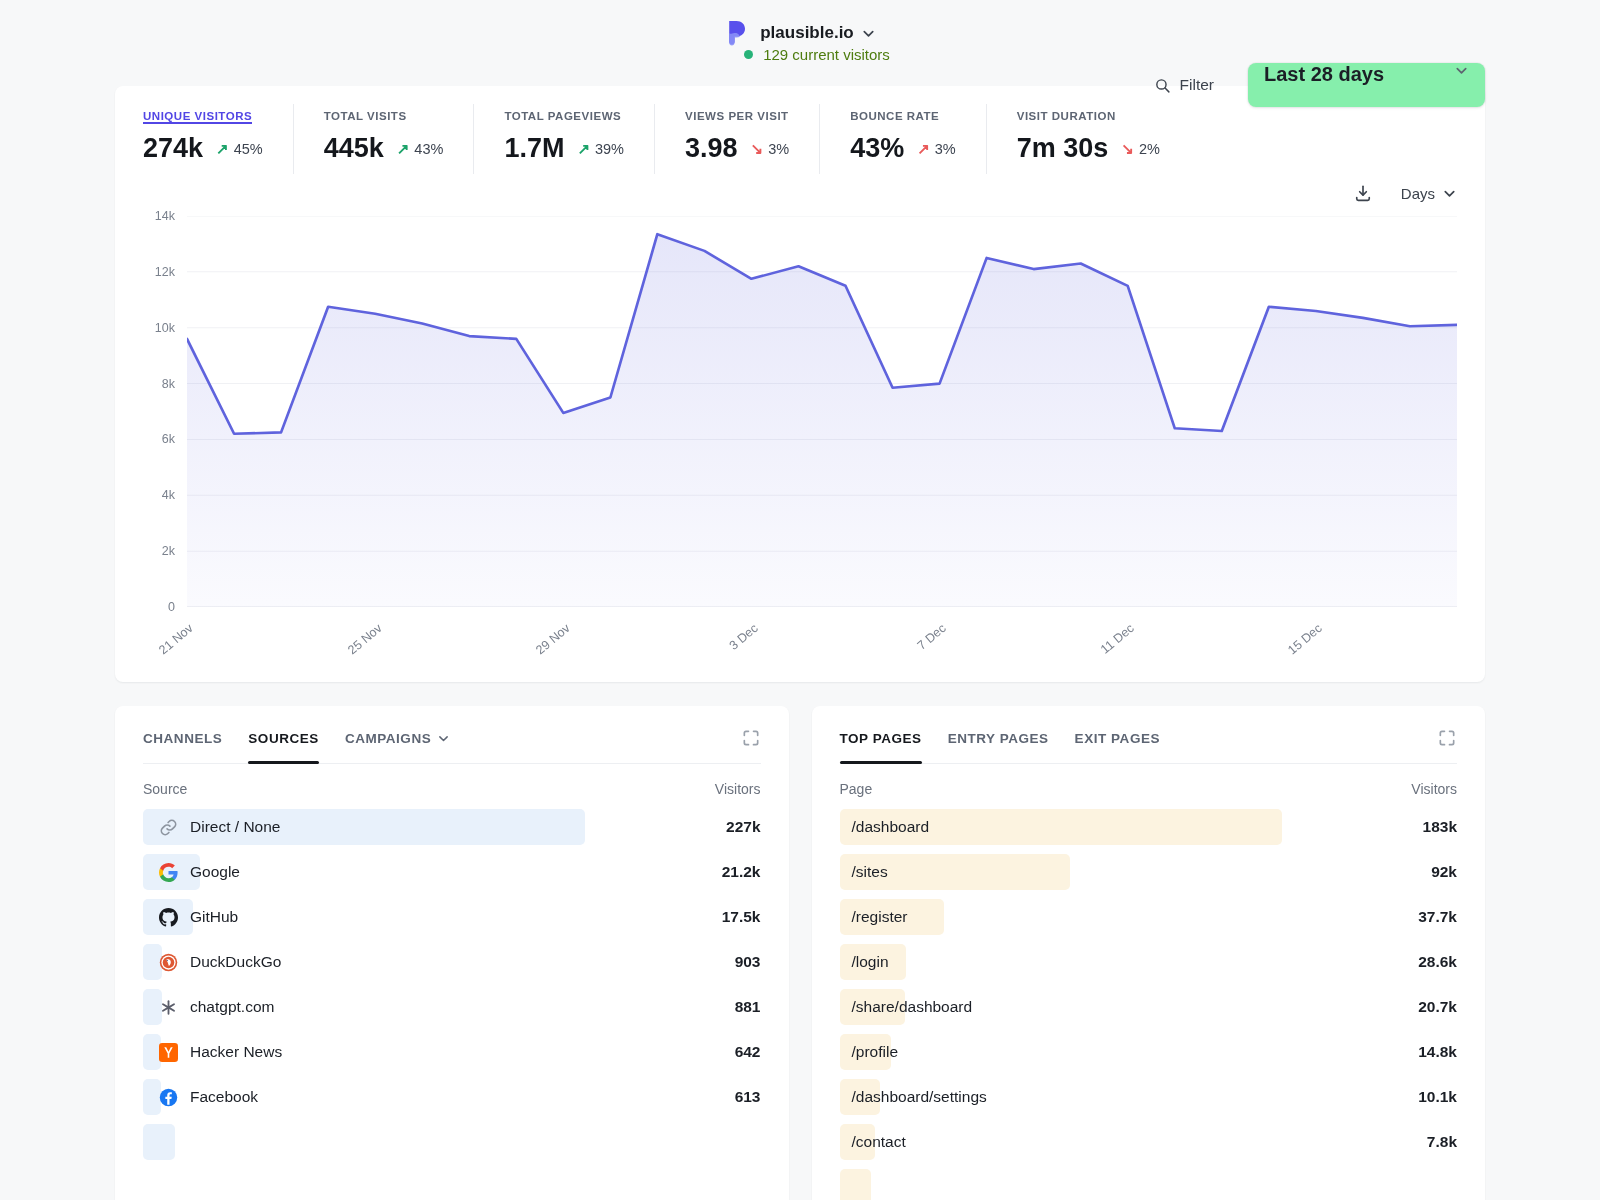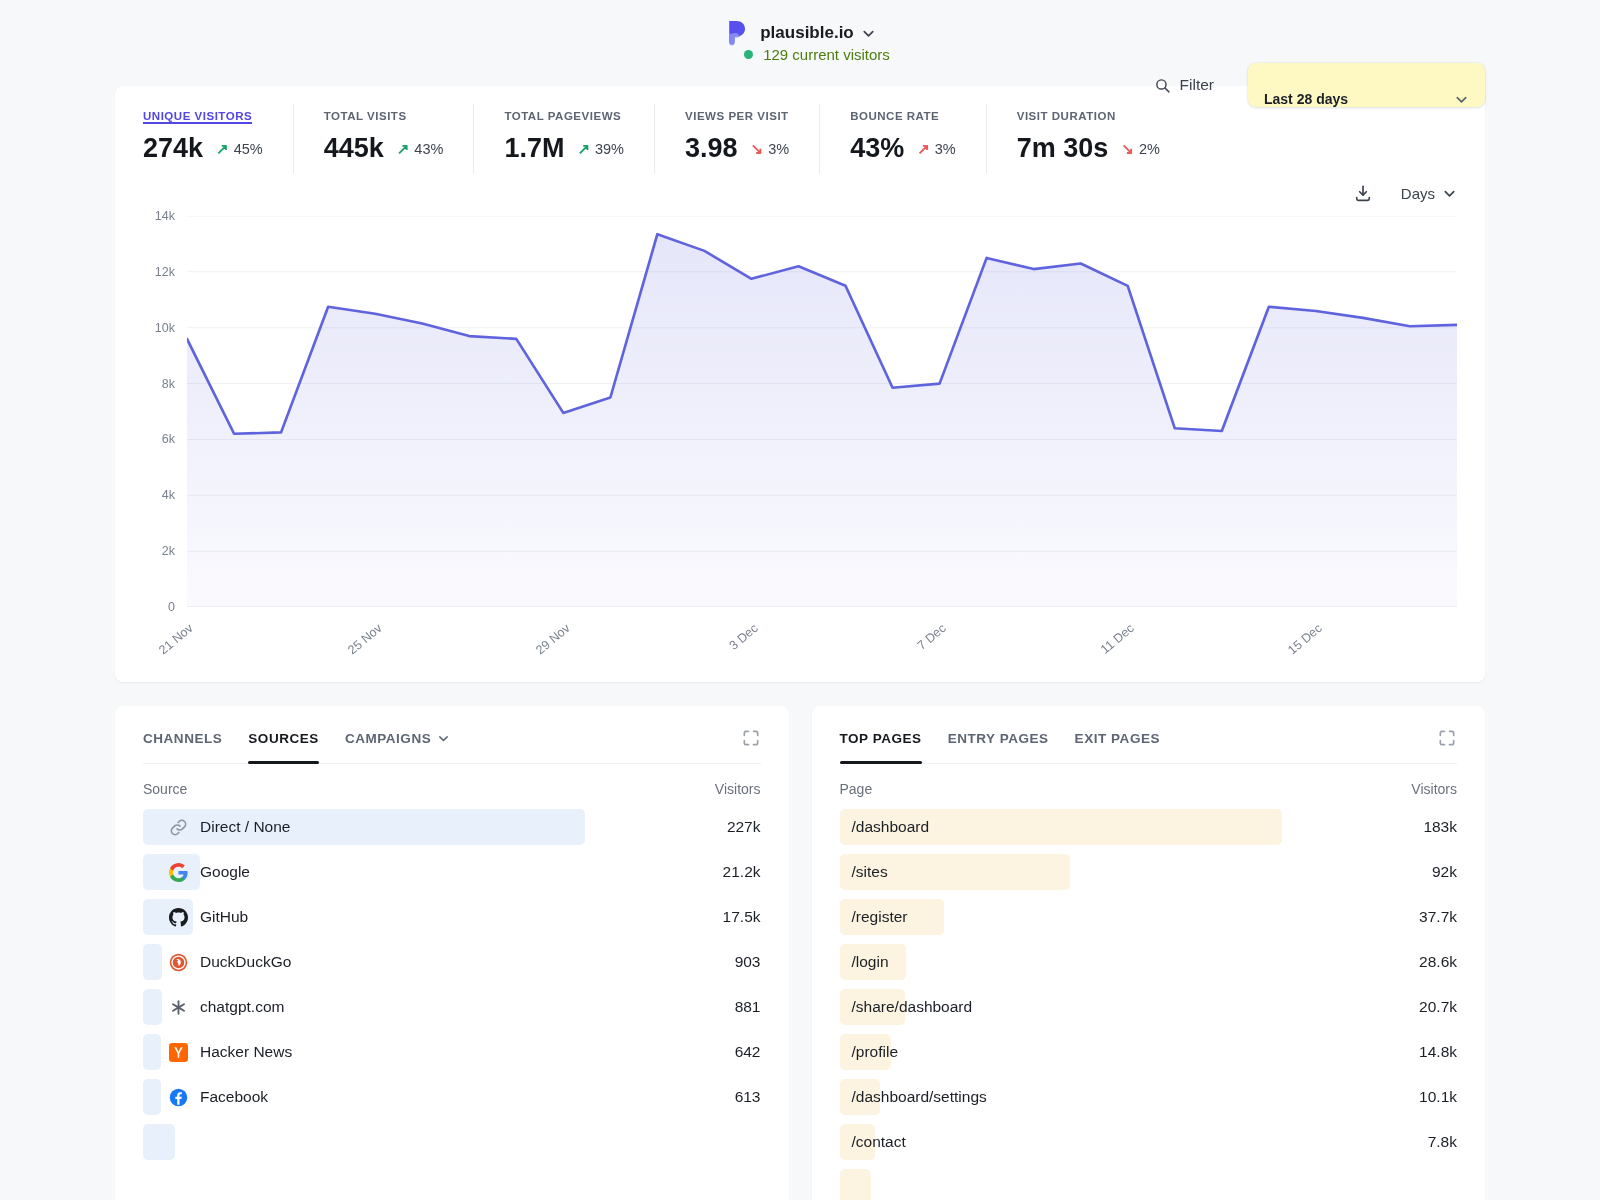--- a/index.html
+++ b/index.html
@@ -17,24 +17,24 @@
   .logo{width:26px;height:26px;display:flex;}
   .logo svg{width:26px;height:26px;}
   .site-name{font-size:17px;font-weight:700;color:#181b20;margin:0 7px 0 10px;}
   .chev{display:flex;width:15px;height:15px;}
   .chev svg{width:15px;height:15px;}
   .visitors{margin-left:34px;display:flex;align-items:center;gap:10px;color:#4d7c0f;font-size:15px;}
   .dot{width:9px;height:9px;border-radius:50%;background:var(--green-dot);}
   .hright{margin-left:auto;display:flex;align-items:center;}
   .filter{display:flex;gap:9px;color:#3c434d;font-size:15.5px;font-weight:500;align-items:center;cursor:pointer;}
   .filter svg{width:17px;height:17px;}
-  .datepick{margin-left:34px;width:237px;height:44px;background:#fef9c3;border-radius:8px;
+  .datepick{margin-left:34px;width:237px;height:44px;background:#86efac;border-radius:8px;
             box-shadow:0 1px 3px rgba(16,24,40,.1),0 0 0 1px rgba(16,24,40,.03);
-            display:flex;align-items:flex-end;justify-content:space-between;padding:0 16px;
-            font-size:14px;font-weight:600;color:#1b1f26;cursor:pointer;}
+            display:flex;align-items:flex-start;justify-content:space-between;padding:0 16px;
+            font-size:20px;font-weight:600;color:#1b1f26;cursor:pointer;}
   
   .card{background:#fff;border-radius:8px;box-shadow:0 1px 2px rgba(16,24,40,.07);}
   .main-card{padding:18px 28px 0;height:596px;}
   .metrics{display:flex;}
   .metric{padding:2px 30px 10px;border-left:1px solid #e9ebef;cursor:pointer;}
   .metric:first-child{padding-left:0;border-left:none;}
   .metric-label{font-size:11.5px;font-weight:700;letter-spacing:.045em;color:#5d6573;
                 border-bottom:2px solid transparent;display:inline-block;white-space:nowrap;}
   .metric.active .metric-label{color:var(--accent);border-bottom-color:var(--accent);}
   .metric-value-row{margin-top:9px;display:flex;align-items:center;gap:13px;}
@@ -66,26 +66,26 @@
   .tab.active::after{content:"";position:absolute;left:0;right:0;bottom:-18px;height:3px;background:#15181d;border-radius:2px;}
   .tab svg{width:13px;height:13px;}
   .expand{margin-left:auto;display:flex;width:20px;height:20px;cursor:pointer;}
   .expand svg{width:20px;height:20px;}
   .cols{display:flex;justify-content:space-between;margin:17px 0 12px;font-size:14px;color:#6a717d;}
   .row{display:flex;align-items:center;height:36px;margin-bottom:9px;cursor:pointer;}
   .bar-wrap{flex:1;position:relative;height:36px;}
   .bar{position:absolute;left:0;top:0;bottom:0;border-radius:5px;}
   .sources-rows .bar{background:var(--bar-blue);}
   .pages-rows .bar{background:var(--bar-cream);}
-  .row-label{position:absolute;inset:0;display:flex;align-items:center;gap:12px;padding-left:26px;
+  .row-label{position:absolute;inset:0;display:flex;align-items:center;gap:12px;padding-left:16px;
              font-size:15.5px;color:#1b1f26;}
   .pages-rows .row-label{padding-left:12px;align-items:center;}
   .icon{width:19px;height:19px;display:flex;flex:none;}
   .icon svg{width:19px;height:19px;}
-  .row-value{width:86px;text-align:right;font-size:15.5px;font-weight:400;color:#1b1f26;}
+  .row-value{width:86px;text-align:right;font-size:15.5px;font-weight:700;color:#1b1f26;}
 </style>
 </head>
 <body>
 
 <div class="page">
 
   <header>
     <div class="site">
       <span class="logo">
         <svg viewBox="0 0 22 26">

